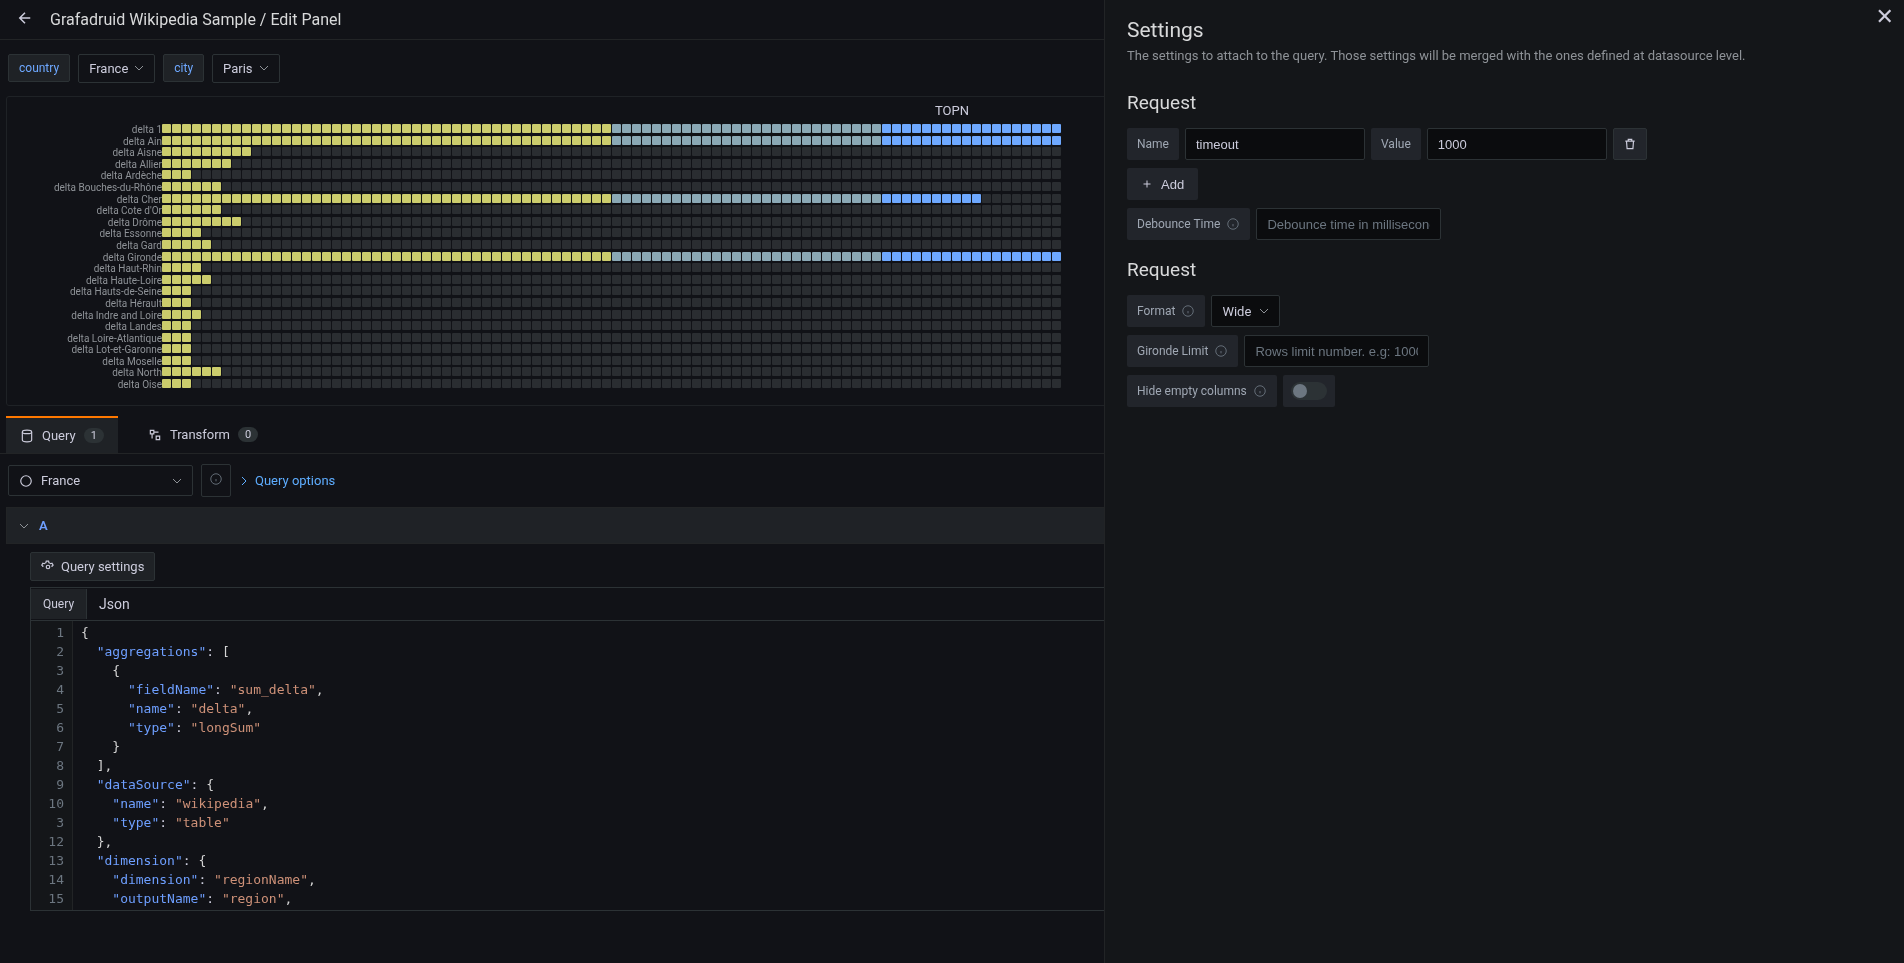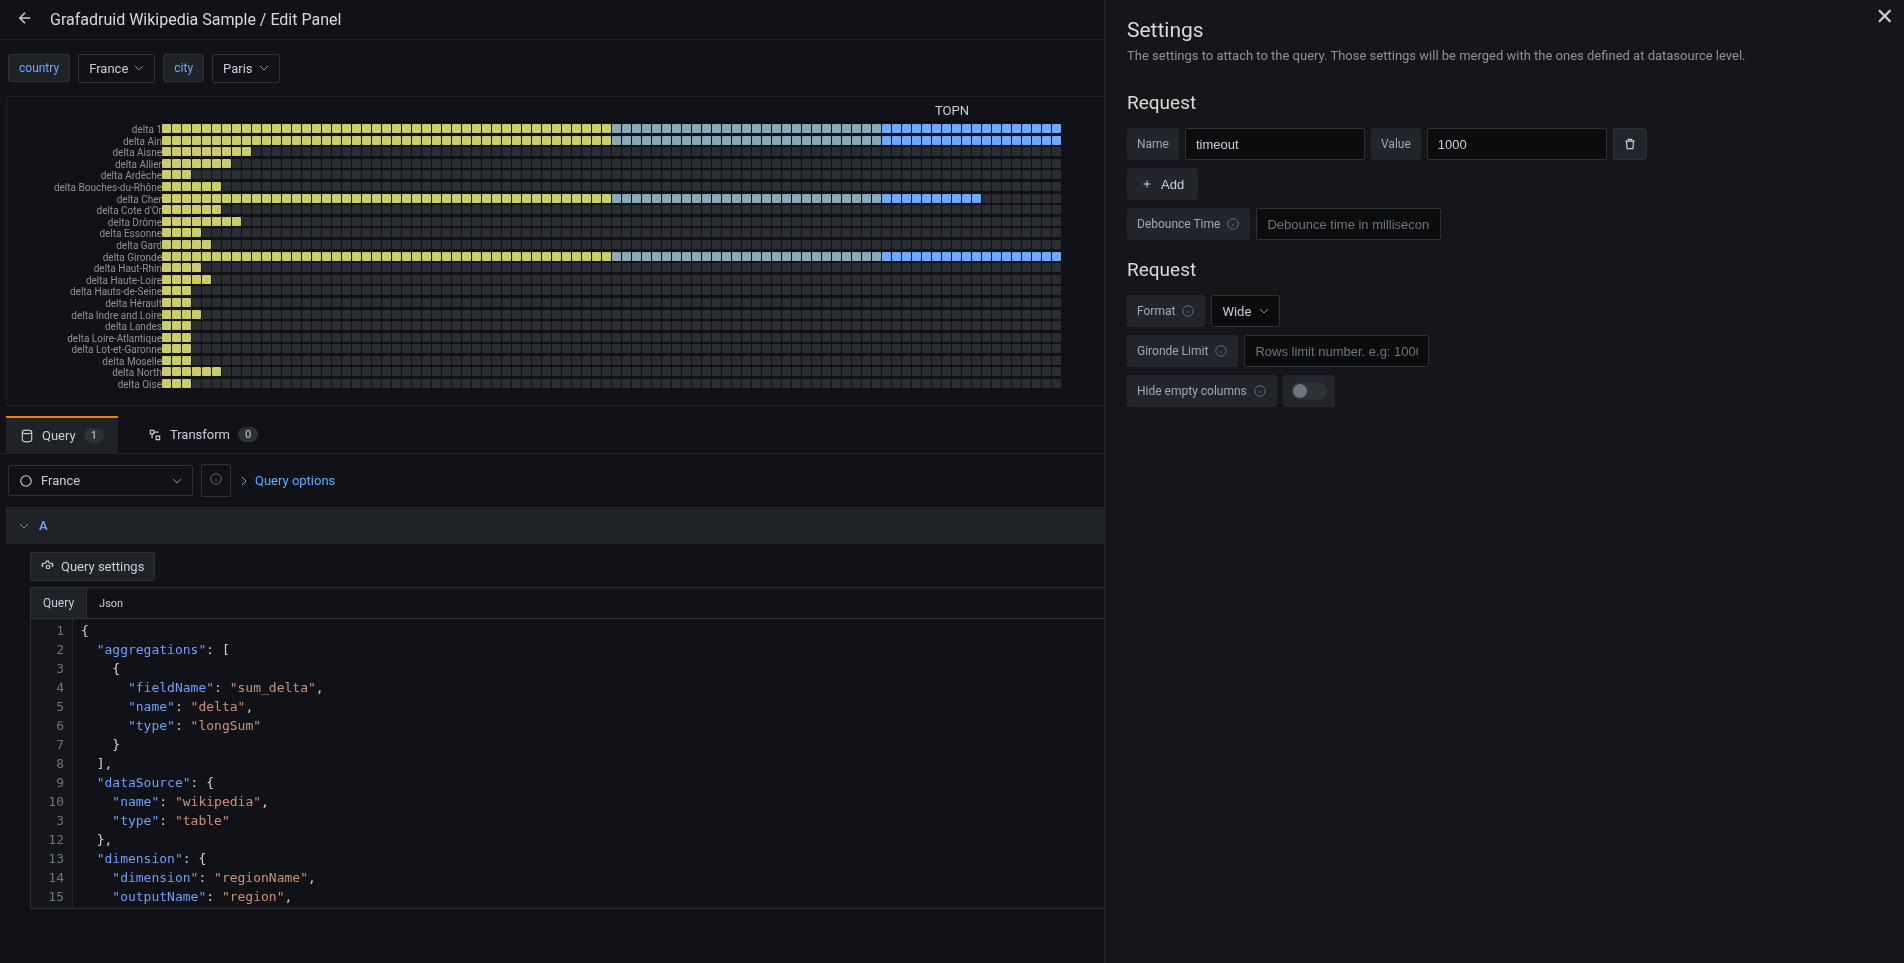--- a/index.html
+++ b/index.html
@@ -153,21 +153,21 @@
   font-size: 13px;
   background: #1f2226;
 }
 .query-line {
   margin: 6px 6px 0 30px;
   display: flex;
   align-items: center;
   border: 1px solid #2c3235;
 }
 .query-label { background: #1f2226; padding: 8px 12px; font-size: 12px; border-right: 1px solid #2c3235; }
-.query-value { padding: 8px 12px; font-size: 11px; text-align: center; }
+.query-value { padding: 8px 12px; font-size: 14px; text-align: center; }
 
 
 .editor {
   display: flex;
   margin: 0 6px 0 30px;
   border: 1px solid #2c3235;
   border-top: none;
   font-family: "Menlo", "Consolas", monospace;
   font-size: 13px;
   background: #111217;

